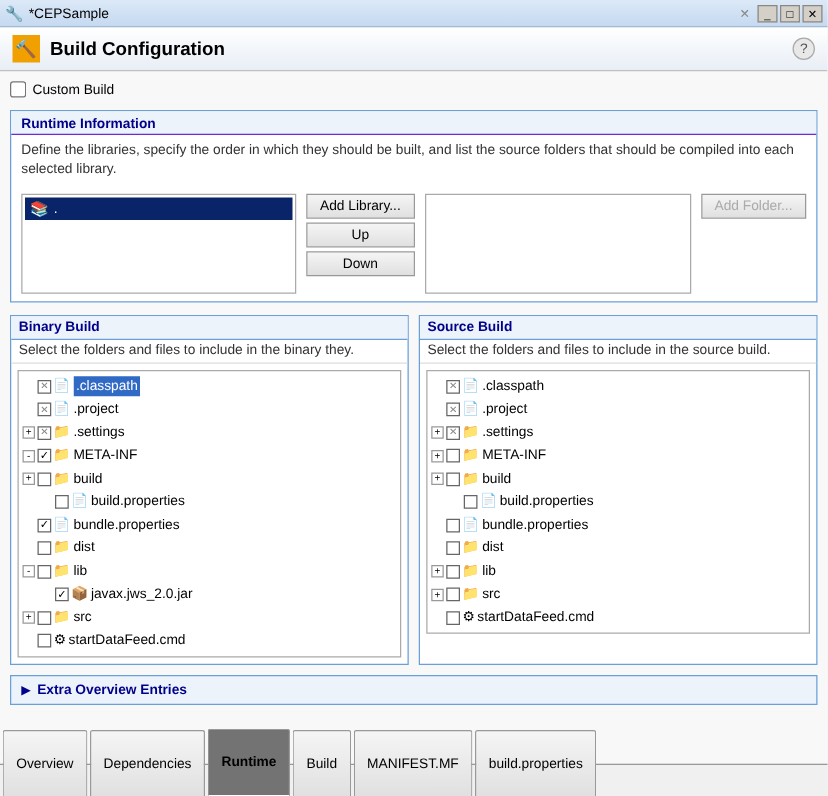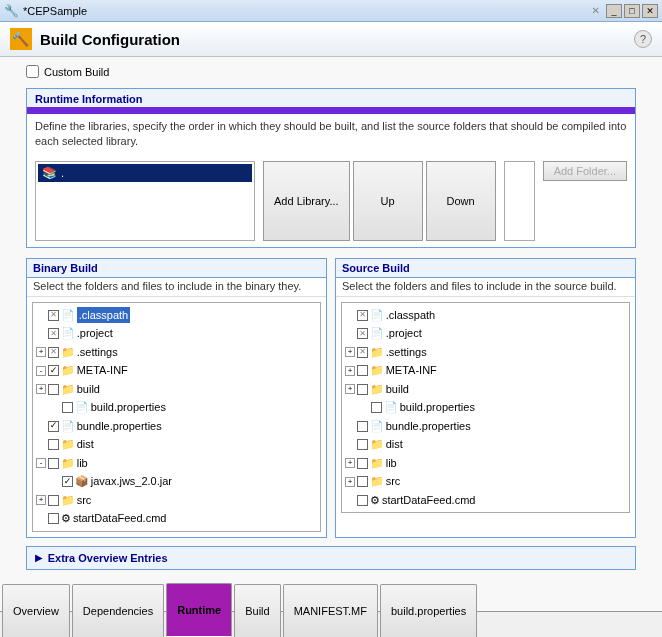--- a/index.html
+++ b/index.html
@@ -82,21 +82,21 @@
       align-items: center;
       justify-content: center;
       font-size: 11px;
       color: #555;
       cursor: pointer;
       background: #e8e8e8;
     }
 
     
     .content {
-      padding: 8px 26px;
+      padding: 8px 8px;
     }
 
     
     .custom-build-row {
       display: flex;
       align-items: center;
       gap: 5px;
       margin-bottom: 10px;
     }
 
@@ -104,21 +104,21 @@
     .section-box {
       border: 1px solid #6a9fd8;
       background: #fff;
       margin-bottom: 10px;
     }
     .section-title {
       font-weight: bold;
       color: #00008b;
       font-size: 11px;
       padding: 4px 8px 2px;
-      border-bottom: 7px solid #6d28d9;
+      border-bottom: 1px solid #6d28d9;
       background: #edf3fb;
     }
     .section-desc {
       padding: 5px 8px;
       color: #333;
       font-size: 11px;
       line-height: 1.4;
     }
 
     
@@ -140,21 +140,21 @@
       gap: 4px;
       padding: 2px 4px;
       background: #0a246a;
       color: #fff;
     }
     .lib-icon {
       font-size: 12px;
     }
     .library-buttons {
       display: flex;
-      flex-direction: row;
+      flex-direction: column;
       gap: 3px;
     }
     .btn {
       padding: 3px 10px;
       border: 1px solid #999;
       background: linear-gradient(to bottom, #f5f5f5, #e0e0e0);
       cursor: pointer;
       font-size: 11px;
       min-width: 70px;
       text-align: center;
@@ -302,21 +302,21 @@
       padding: 20px 10px;
       border: 1px solid #999;
       border-bottom: none;
       background: linear-gradient(to bottom, #f5f5f5, #e0e0e0);
       font-size: 11px;
       cursor: pointer;
       margin-right: 2px;
       border-radius: 2px 2px 0 0;
     }
     .tab.active {
-      background: #a21caf;
+      background: #737373;
       border-bottom: 1px solid #fff;
       font-weight: bold;
     }
   </style>
 </head>
 <body>
 
 <div style="position:relative; width:662px; height:637px; background:#f0f0f0;">
 
   <div class="title-bar">

